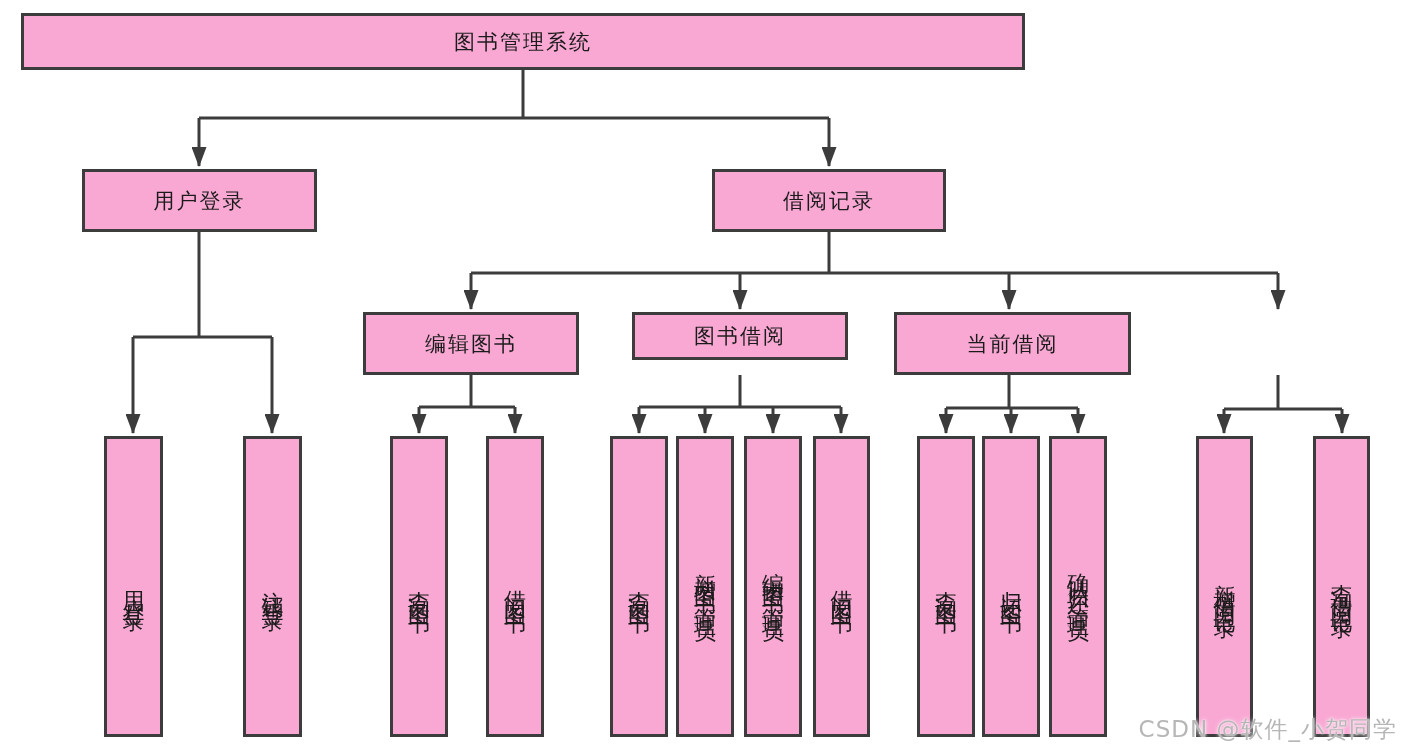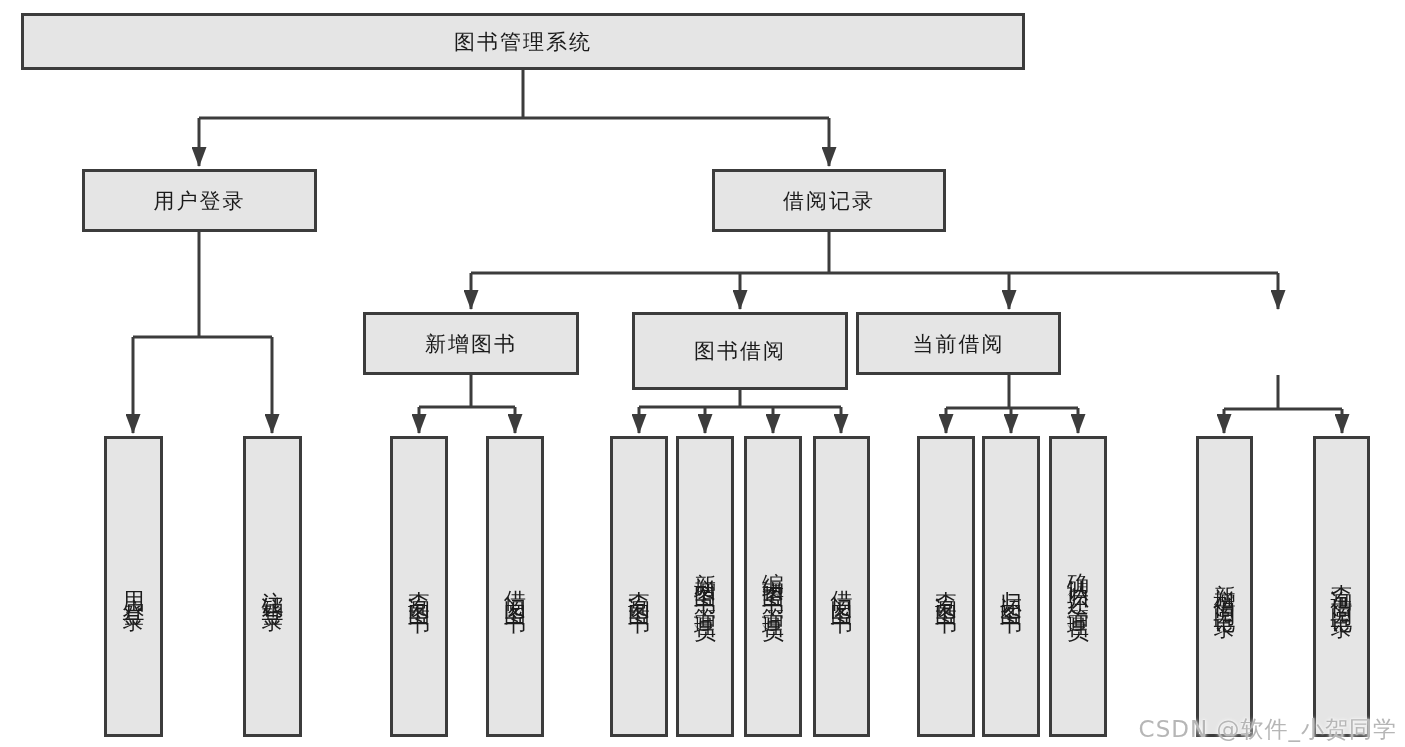--- a/index.html
+++ b/index.html
@@ -12,21 +12,21 @@
     font-family: "DejaVu Sans", sans-serif;
     overflow: hidden;
   }
   svg.wires {
     position: absolute;
     left: 0; top: 0;
     z-index: 0;
   }
   .node {
     position: absolute;
-    background: #e5e5e5;
+    background: #f9a8d4;
     border: 3px solid #3c3c3c;
     display: flex;
     align-items: center;
     justify-content: center;
     color: #1b1b1b;
     z-index: 1;
   }
   .node.h { font-size: 21px; letter-spacing: 2px; font-weight: 400; }
   .node.v { font-size: 22px; }
   .node.v .vtext {
@@ -93,23 +93,23 @@
       <path d="M1224,409 V433" marker-end="url(#arrow)"></path>
       <path d="M1342,409 V433" marker-end="url(#arrow)"></path>
     </g>
   </svg>
 
   <div class="node h" style="left:21px;top:13px;width:1004px;height:57px">图书管理系统</div>
 
   <div class="node h" style="left:82px;top:169px;width:235px;height:63px">用户登录</div>
   <div class="node h" style="left:712px;top:169px;width:234px;height:63px">借阅记录</div>
 
-  <div class="node h" style="left:363px;top:312px;width:216px;height:63px">新增图书</div>
-  <div class="node h" style="left:632px;top:312px;width:216px;height:78px">图书借阅</div>
-  <div class="node h" style="left:856px;top:312px;width:205px;height:63px">当前借阅</div>
+  <div class="node h" style="left:363px;top:312px;width:216px;height:63px">编辑图书</div>
+  <div class="node h" style="left:632px;top:312px;width:216px;height:48px">图书借阅</div>
+  <div class="node h" style="left:894px;top:312px;width:237px;height:63px">当前借阅</div>
 
   <div class="node v" style="left:104px;top:436px;width:59px;height:301px">
     <span class="vtext">用户登录</span>
   </div>
   <div class="node v" style="left:243px;top:436px;width:59px;height:301px">
     <span class="vtext">注销登录</span>
   </div>
 
   <div class="node v" style="left:390px;top:436px;width:58px;height:301px">
     <span class="vtext">查询图书</span>

